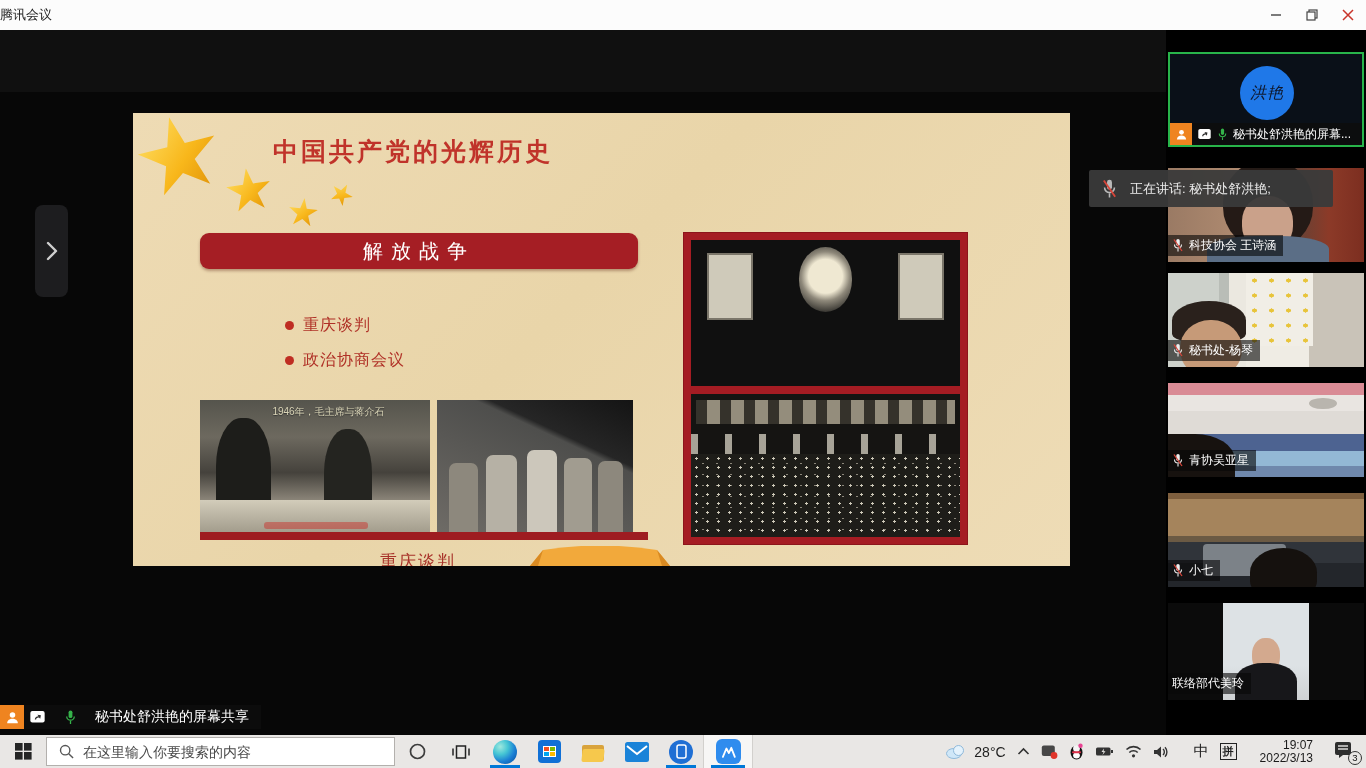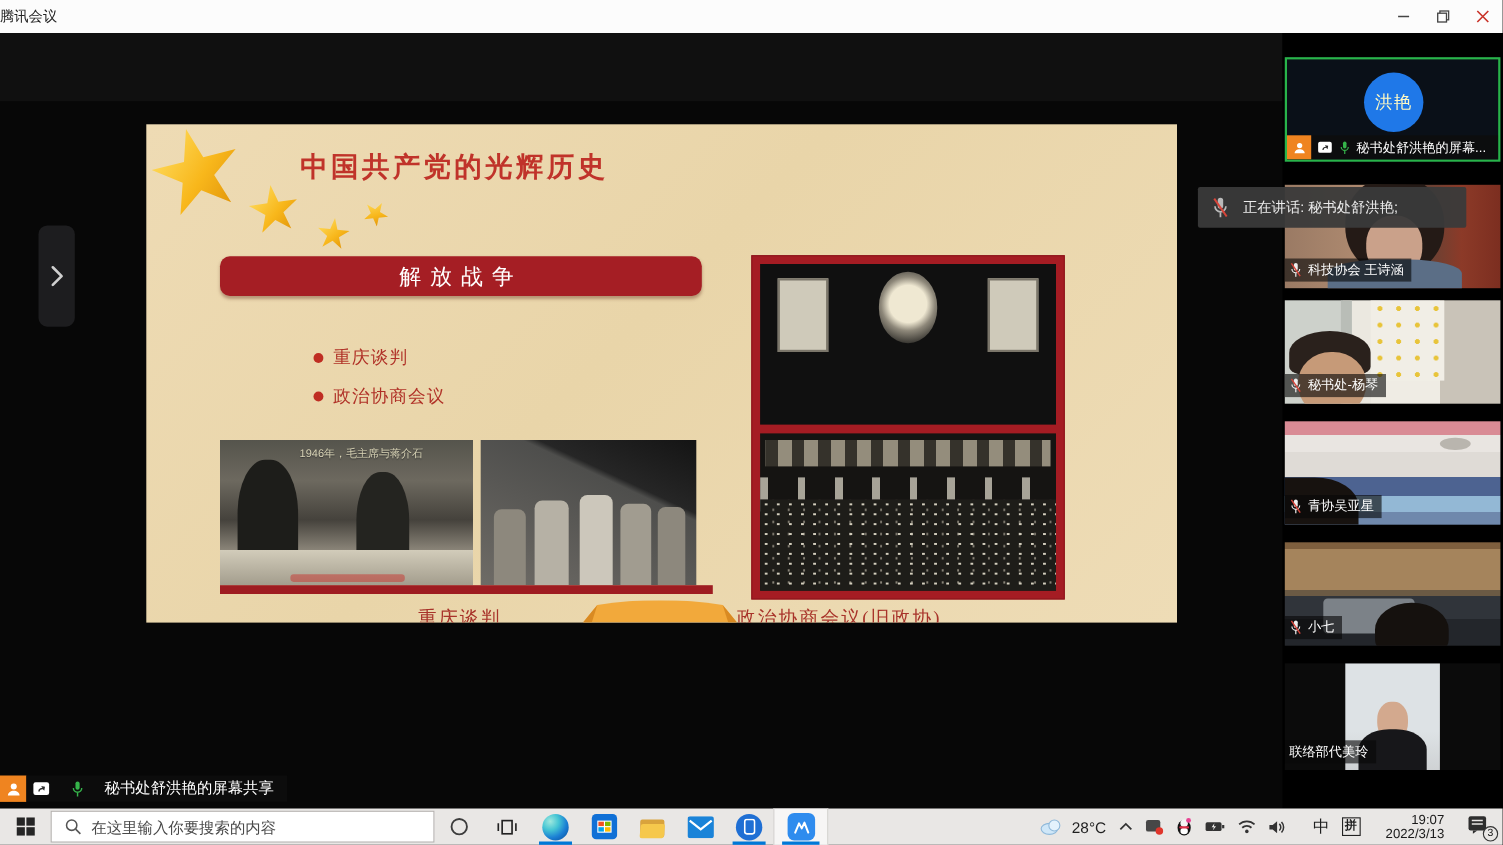--- a/index.html
+++ b/index.html
@@ -88,21 +88,21 @@
   .share-rest { background:#0c0c0c; display:flex; align-items:center; gap:18px; padding:0 12px 0 5px; }
   .share-text { color:#fff; font-size:14px; }
 
   
   .sidebar { position:absolute; right:0; top:0; width:200px; height:705px; background:#000; }
   .tile { position:absolute; left:2px; width:196px; background:#101418; overflow:hidden; }
   .tile-name { position:absolute; left:0; bottom:6px; background:rgba(8,8,8,.62); color:#fff; font-size:12px;
     padding:2px 7px 2px 4px; display:flex; align-items:center; gap:5px; white-space:nowrap; }
   .t1 { top:22px; height:95px; background:#0a1018; border:2px solid #28b44a; }
   .t1-avatar { position:absolute; left:70px; top:12px; width:54px; height:54px; border-radius:50%;
-    background:#1f78e8; color:#fef9c3; font-size:16px; display:flex; align-items:center; justify-content:center; letter-spacing:1px; }
+    background:#1f78e8; color:#0f172a; font-size:16px; display:flex; align-items:center; justify-content:center; letter-spacing:1px;font-style:italic; }
   .t1-bar { position:absolute; left:0; right:0; bottom:0; height:22px; background:rgba(12,12,12,.8);
     display:flex; align-items:center; gap:5px; color:#fff; font-size:12px; }
   .t1-badge { width:22px; height:22px; background:#ef8420; display:flex; align-items:center; justify-content:center; flex:none; }
   .t1-label { white-space:nowrap; overflow:hidden; }
   .t2 { top:138px; height:94px;
     background:linear-gradient(90deg,#9a7a64 0%,#b28d72 42%,#664235 66%,#8c3a28 82%,#7c2e20 100%); }
   .t2-hair { position:absolute; left:28%; top:-8%; width:46%; height:95%; background:#241a16; border-radius:48%; }
   .t2-face { position:absolute; left:38%; top:30%; width:26%; height:58%; background:#caa18a; border-radius:46%; }
   .t2-jacket { position:absolute; left:20%; bottom:-6%; width:62%; height:34%; background:#5b6e86; border-radius:40% 40% 0 0; }
   .t3 { top:243px; height:94px;
@@ -232,21 +232,20 @@
           <div class="portrait" style="right:6%;"></div>
           <div class="emblem"></div>
           <div class="phA-figs"></div>
         </div>
         <div class="phB">
           <div class="phB-banner"></div>
           <div class="phB-mid"></div>
           <div class="phB-crowd"></div>
         </div>
       </div>
-      <div class="caption" style="left:480px;top:437px;width:300px;">政治协商会议(旧政协)</div>
 
       <svg class="ornament" style="left:-6px;top:452px;" width="300" height="78" viewBox="0 0 300 78">
         <rect x="0" y="52" width="300" height="26" fill="#c23a2c"></rect>
         <circle cx="28" cy="42" r="30" fill="#c23a2c"></circle>
           <circle cx="28" cy="42" r="14" fill="#d95d49"></circle>
         <circle cx="78" cy="50" r="24" fill="#b02c20"></circle>
           <circle cx="78" cy="50" r="10" fill="#d95d49"></circle>
         <circle cx="122" cy="44" r="27" fill="#c23a2c"></circle>
           <circle cx="122" cy="44" r="12" fill="#a32218"></circle>
         <circle cx="168" cy="54" r="21" fill="#b02c20"></circle>

